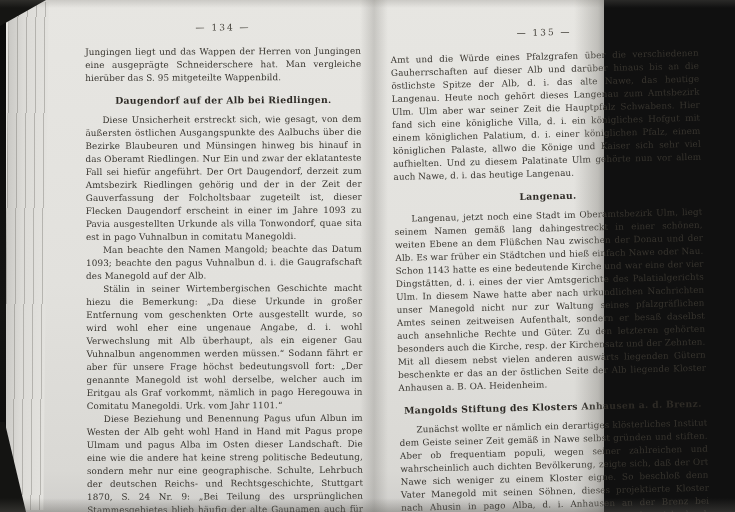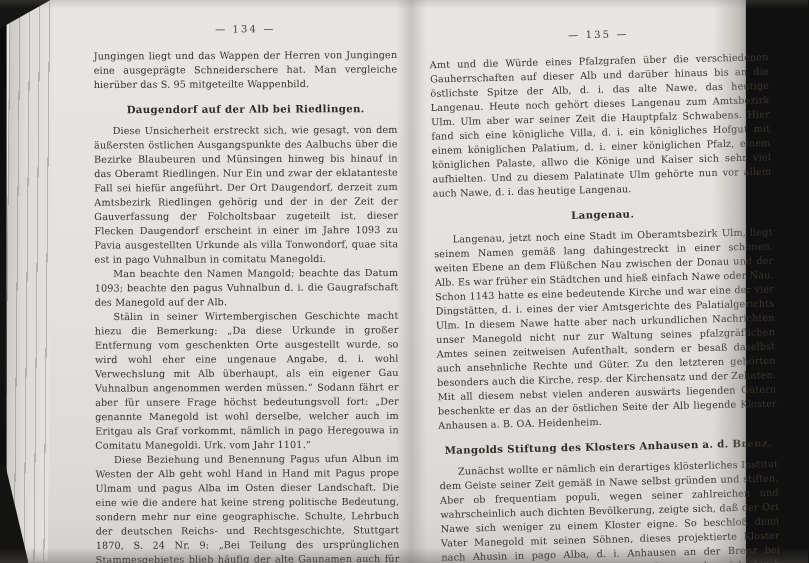--- a/index.html
+++ b/index.html
@@ -2,21 +2,21 @@
 <html><head>
 <meta charset="utf-8">
 <style>
   html,body { margin:0; padding:0; }
   body {
     width:735px; height:512px; overflow:hidden;
     background:#101010;
     font-family:"DejaVu Serif", serif;
   }
   .scene {
-    position:relative; width:678px; height:512px;
+    position:relative; width:604px; height:512px;
     background:linear-gradient(180deg,#e7e6e2 0%,#e2e1dd 55%,#d9d8d4 92%,#cfcecb 100%);
   }
   
   .edge-black {
     position:absolute; left:0; top:0; width:6px; height:512px;
     background:linear-gradient(180deg,#0a0a0a,#141413 60%,#090909);
   }
   .corner-dark-tl {
     position:absolute; left:0; top:0; width:46px; height:26px;
     background:#151513;

